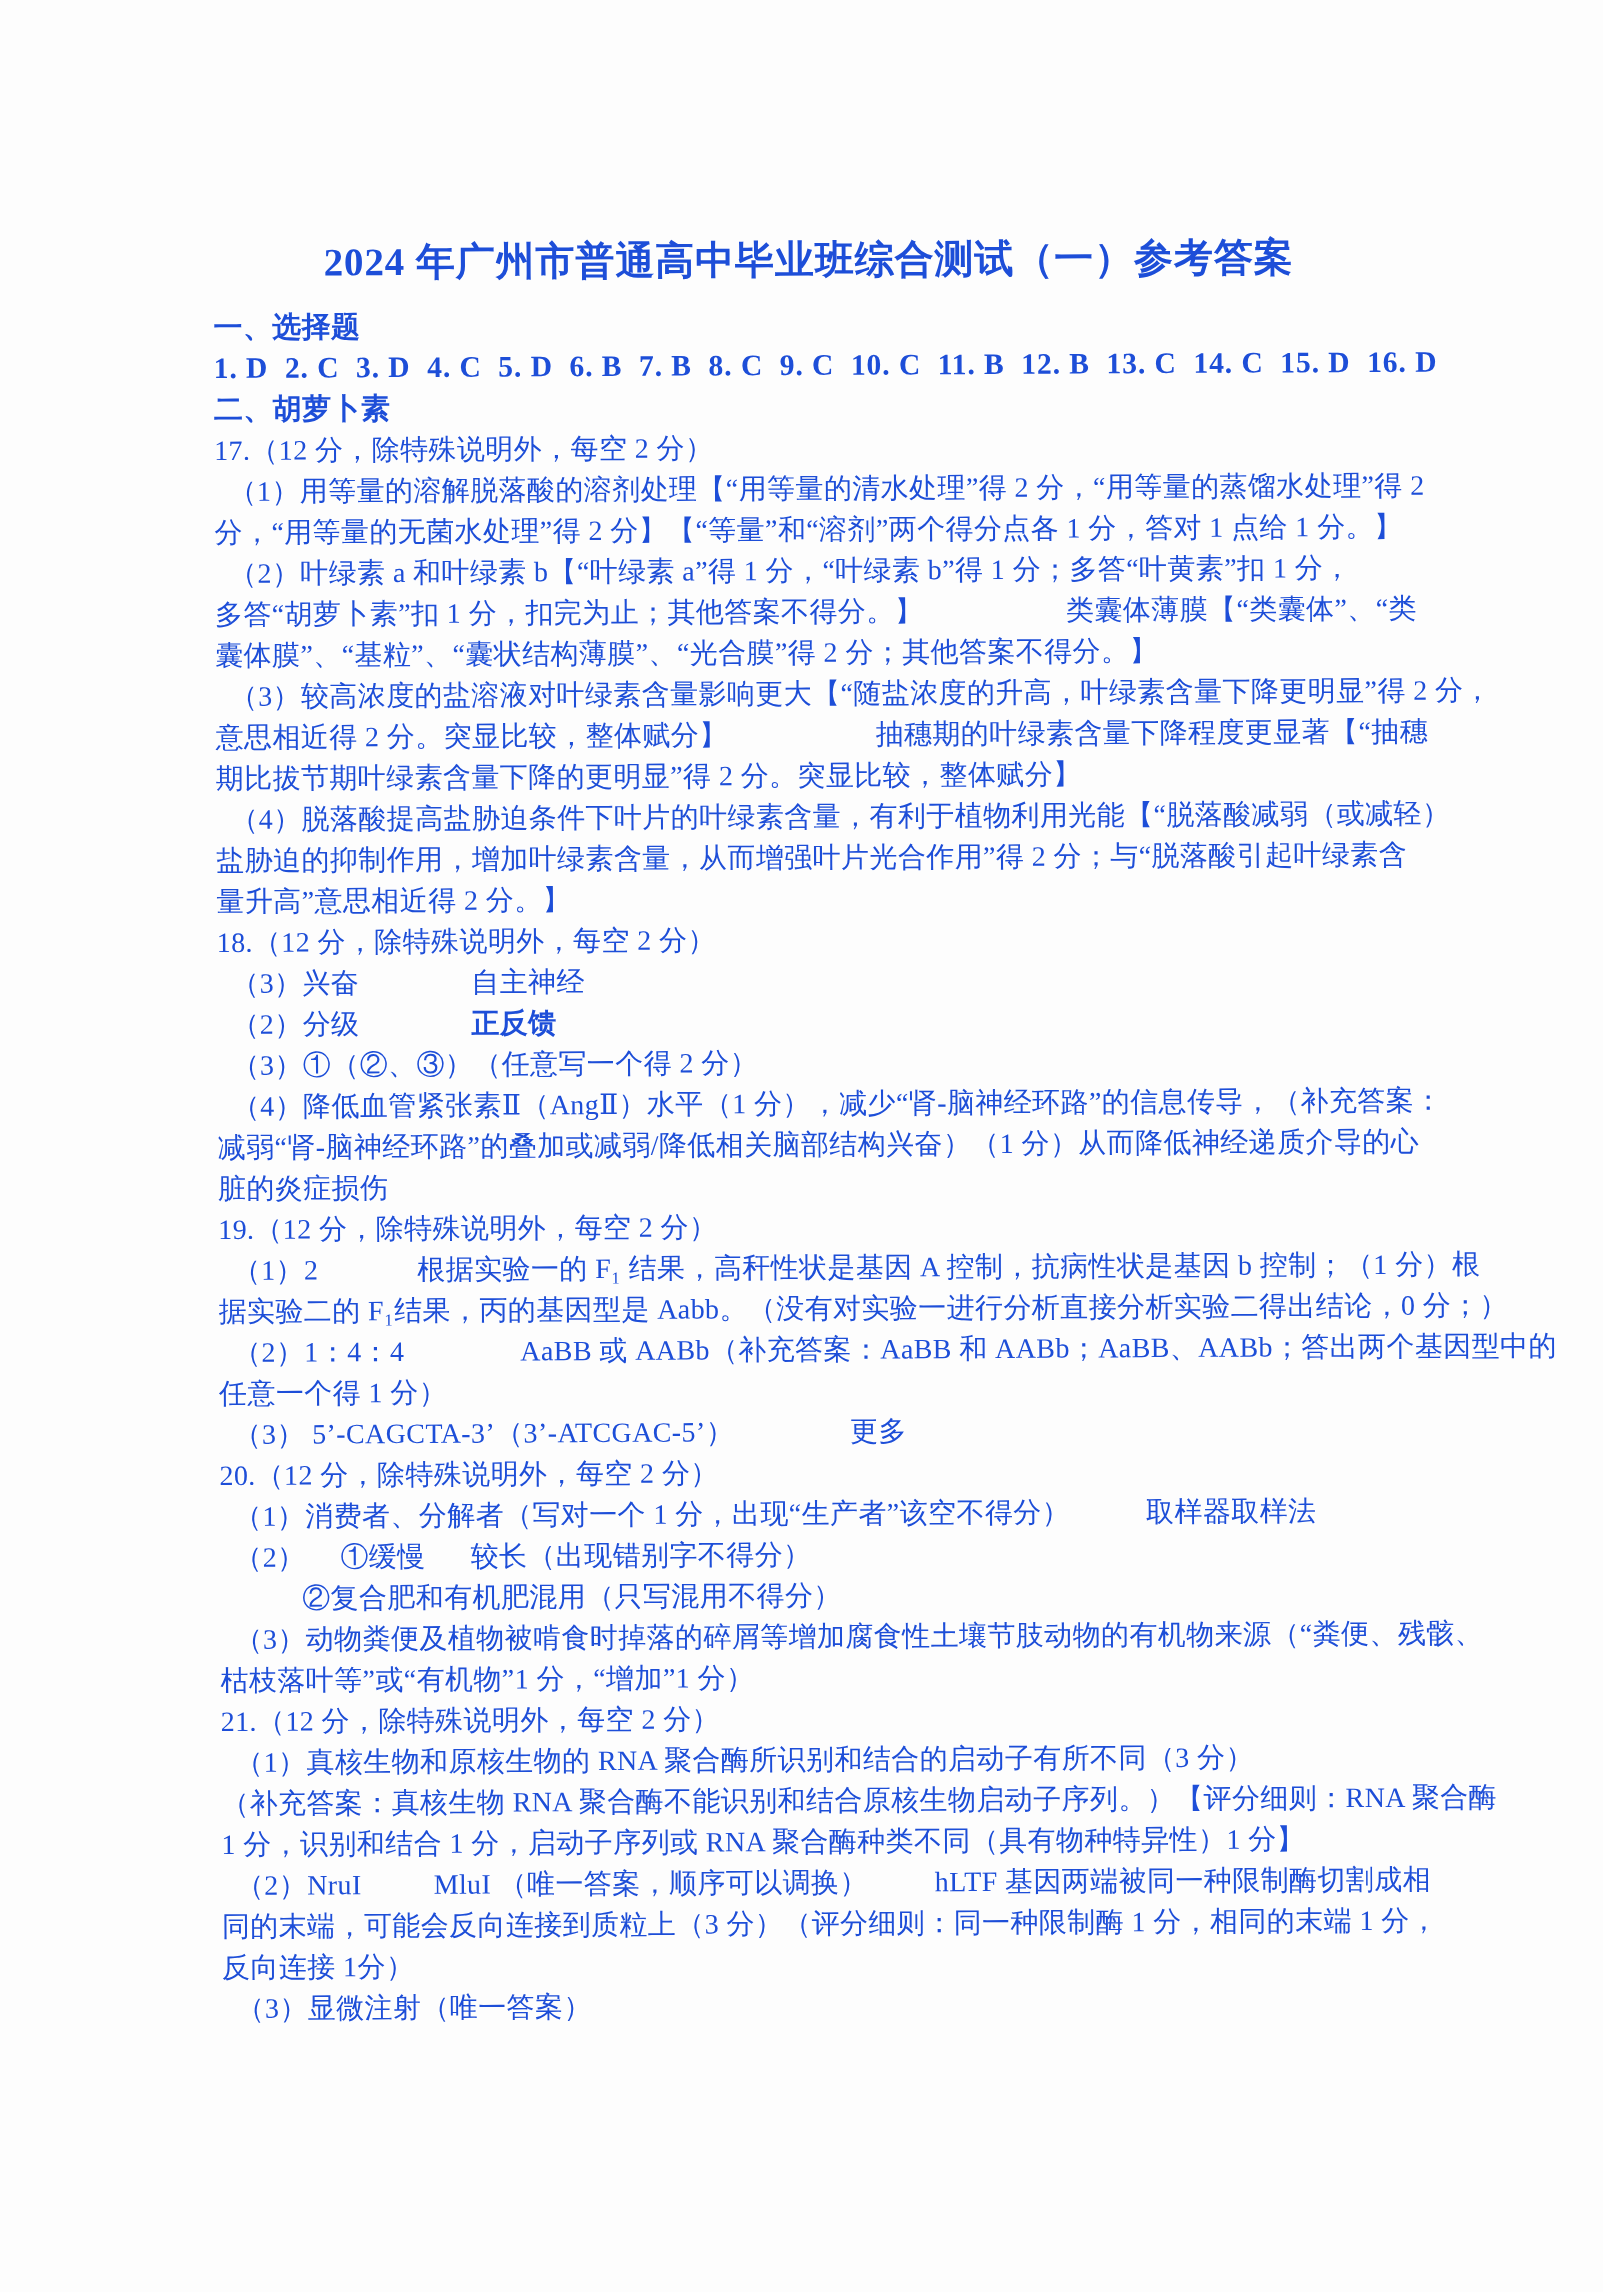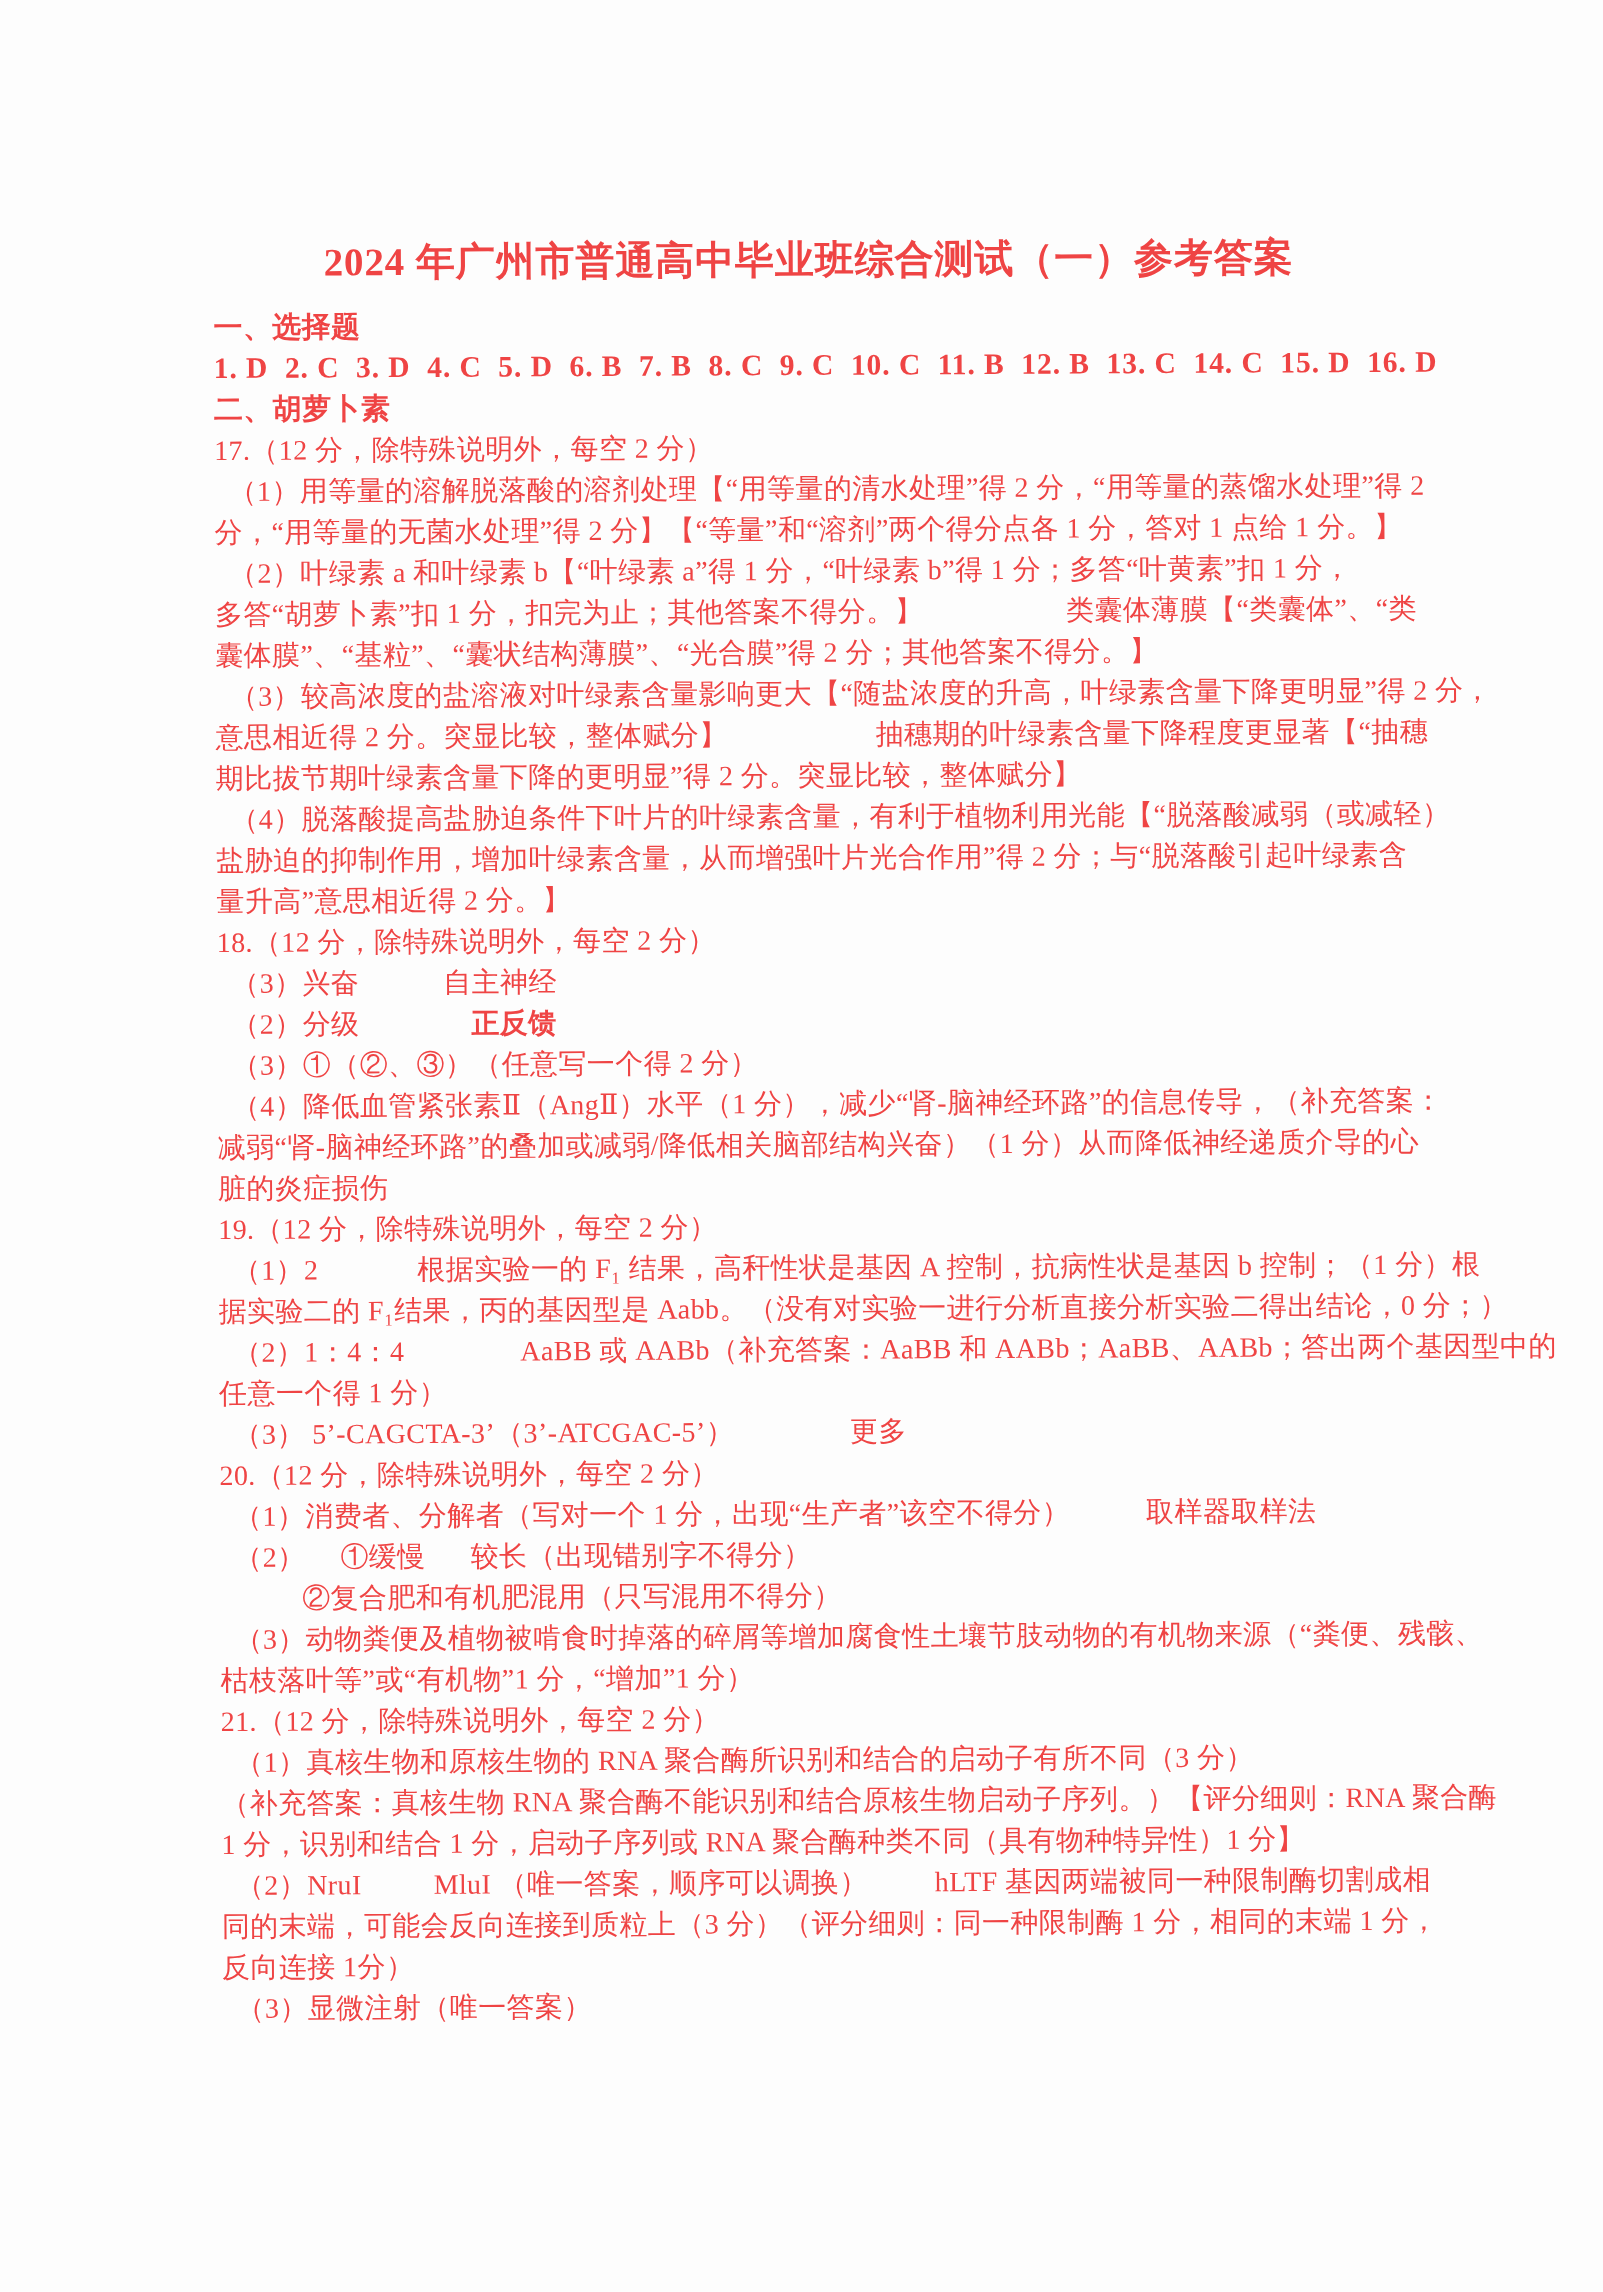--- a/index.html
+++ b/index.html
@@ -51,41 +51,41 @@
   .line.answers{
     font-weight:600;
     font-size:29.6px;
     letter-spacing:0.9px;
   }
   .seg{display:inline-block;}
 </style>
 </head>
 <body>
 
-<div class="page" style="background: rgb(253, 253, 253); color: #ef4444;">
+<div class="page" style="background: rgb(253, 253, 253); color: #1d4ed8;">
   <div class="content">
     <div class="doc-title">2024 年广州市普通高中毕业班综合测试（一）参考答案</div>
     <div>
         <div class="line heading"><span class="seg">一、选择题</span></div>
         <div class="line answers"><span class="seg">1. D  2. C  3. D  4. C  5. D  6. B  7. B  8. C  9. C  10. C  11. B  12. B  13. C  14. C  15. D  16. D</span></div>
         <div class="line heading"><span class="seg">二、胡萝卜素</span></div>
         <div class="line qheader"><span class="seg">17.（12 分，除特殊说明外，每空 2 分）</span></div>
         <div class="line body" style="padding-left: 14.3px;"><span class="seg">（1）用等量的溶解脱落酸的溶剂处理【“用等量的清水处理”得 2 分，“用等量的蒸馏水处理”得 2</span></div>
         <div class="line body"><span class="seg">分，“用等量的无菌水处理”得 2 分】【“等量”和“溶剂”两个得分点各 1 分，答对 1 点给 1 分。】</span></div>
         <div class="line body" style="padding-left: 14.3px;"><span class="seg">（2）叶绿素 a 和叶绿素 b【“叶绿素 a”得 1 分，“叶绿素 b”得 1 分；多答“叶黄素”扣 1 分，</span></div>
         <div class="line body"><span class="seg">多答“胡萝卜素”扣 1 分，扣完为止；其他答案不得分。】</span><span class="seg" style="margin-left: 143px;">类囊体薄膜【“类囊体”、“类</span></div>
         <div class="line body"><span class="seg">囊体膜”、“基粒”、“囊状结构薄膜”、“光合膜”得 2 分；其他答案不得分。】</span></div>
         <div class="line body" style="padding-left: 14.3px;"><span class="seg">（3）较高浓度的盐溶液对叶绿素含量影响更大【“随盐浓度的升高，叶绿素含量下降更明显”得 2 分，</span></div>
         <div class="line body"><span class="seg">意思相近得 2 分。突显比较，整体赋分】</span><span class="seg" style="margin-left: 148px;">抽穗期的叶绿素含量下降程度更显著【“抽穗</span></div>
         <div class="line body"><span class="seg">期比拔节期叶绿素含量下降的更明显”得 2 分。突显比较，整体赋分】</span></div>
         <div class="line body" style="padding-left: 14.3px;"><span class="seg">（4）脱落酸提高盐胁迫条件下叶片的叶绿素含量，有利于植物利用光能【“脱落酸减弱（或减轻）</span></div>
         <div class="line body"><span class="seg">盐胁迫的抑制作用，增加叶绿素含量，从而增强叶片光合作用”得 2 分；与“脱落酸引起叶绿素含</span></div>
         <div class="line body"><span class="seg">量升高”意思相近得 2 分。】</span></div>
         <div class="line qheader"><span class="seg">18.（12 分，除特殊说明外，每空 2 分）</span></div>
-        <div class="line body" style="padding-left: 14.3px;"><span class="seg">（3）兴奋</span><span class="seg" style="margin-left: 84px;">自主神经</span></div>
+        <div class="line body" style="padding-left: 14.3px;"><span class="seg">（3）兴奋</span><span class="seg" style="margin-left: 112px;">自主神经</span></div>
         <div class="line body" style="padding-left: 14.3px;"><span class="seg">（2）分级</span><span class="seg" style="margin-left: 112px; font-weight: bold;">正反馈</span></div>
         <div class="line body" style="padding-left: 14.3px;"><span class="seg">（3）①（②、③）（任意写一个得 2 分）</span></div>
         <div class="line body" style="padding-left: 14.3px;"><span class="seg">（4）降低血管紧张素Ⅱ（AngⅡ）水平（1 分），减少“肾-脑神经环路”的信息传导，（补充答案：</span></div>
         <div class="line body"><span class="seg">减弱“肾-脑神经环路”的叠加或减弱/降低相关脑部结构兴奋）（1 分）从而降低神经递质介导的心</span></div>
         <div class="line body"><span class="seg">脏的炎症损伤</span></div>
         <div class="line qheader"><span class="seg">19.（12 分，除特殊说明外，每空 2 分）</span></div>
         <div class="line body" style="padding-left: 14.3px;"><span class="seg">（1）2</span><span class="seg" style="margin-left: 99px;">根据实验一的 F₁ 结果，高秆性状是基因 A 控制，抗病性状是基因 b 控制；（1 分）根</span></div>
         <div class="line body"><span class="seg">据实验二的 F₁结果，丙的基因型是 Aabb。（没有对实验一进行分析直接分析实验二得出结论，0 分；）</span></div>
         <div class="line body" style="padding-left: 14.3px;"><span class="seg">（2）1：4：4</span><span class="seg" style="margin-left: 116px;">AaBB 或 AABb（补充答案：AaBB 和 AABb；AaBB、AABb；答出两个基因型中的</span></div>
         <div class="line body"><span class="seg">任意一个得 1 分）</span></div>

